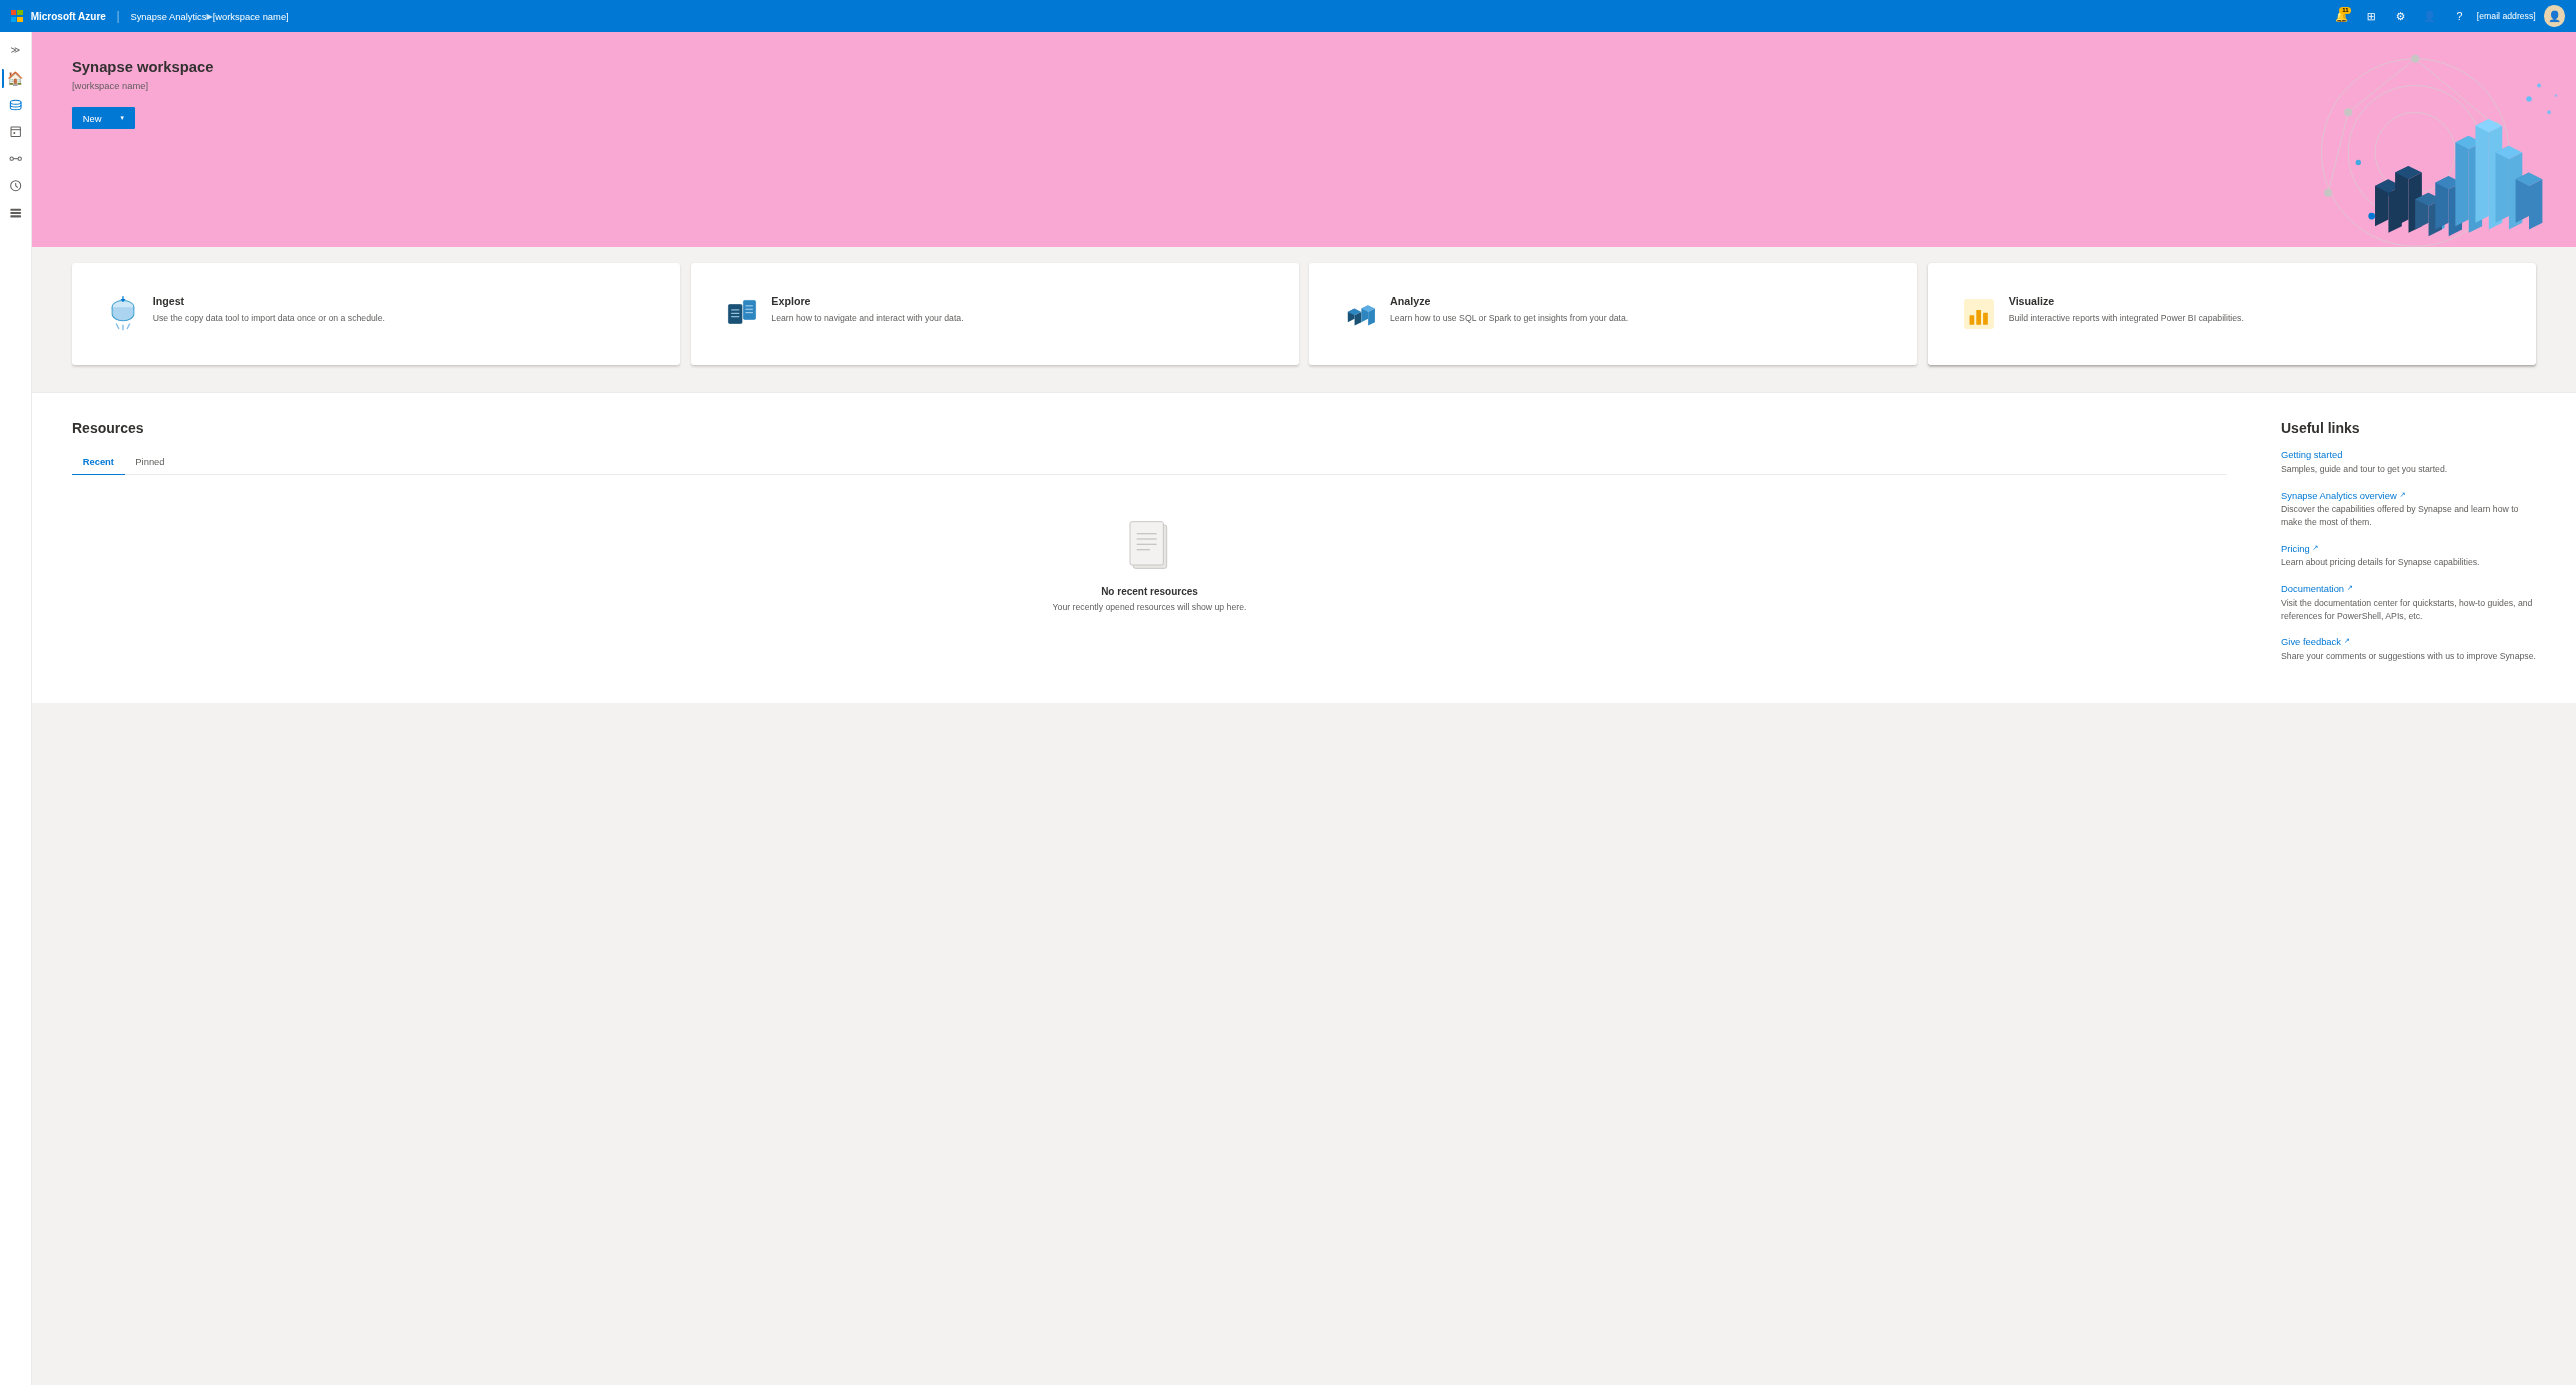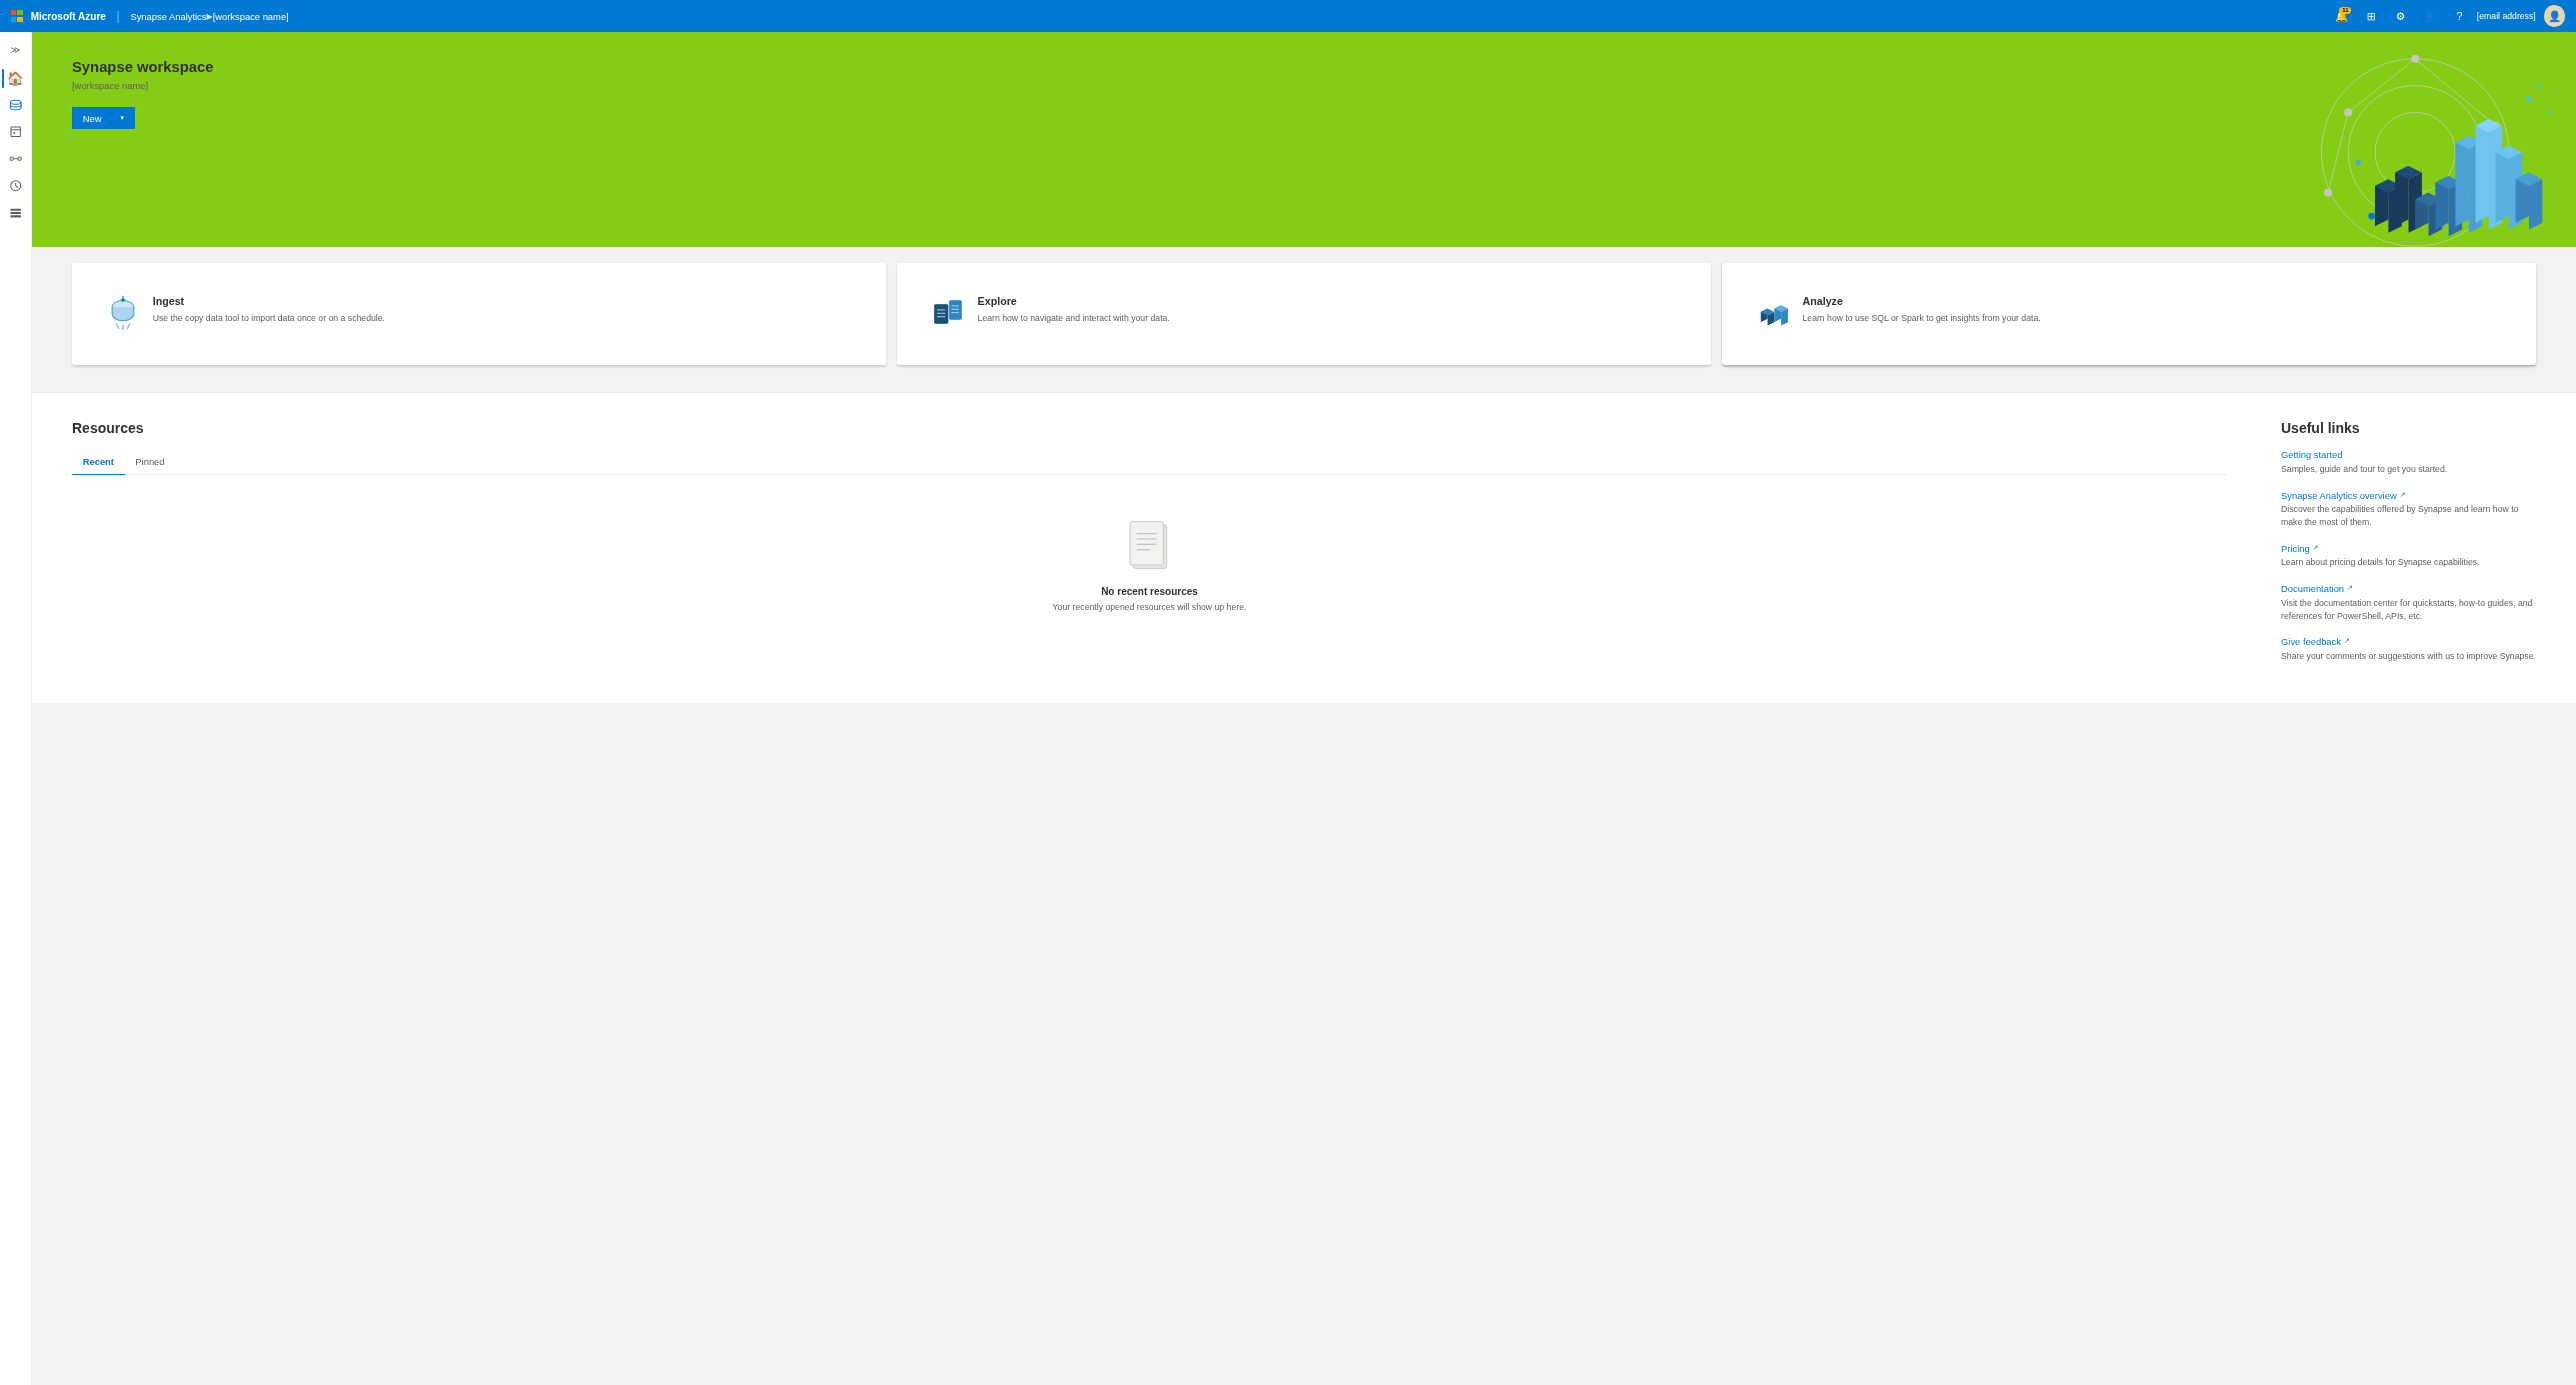--- a/index.html
+++ b/index.html
@@ -141,21 +141,21 @@
     
     .main-content {
       margin-left: 32px;
       flex: 1;
       display: flex;
       flex-direction: column;
     }
 
     
     .hero-section {
-      background: #84cc16;
+      background: #f9a8d4;
       padding: 27px 59px 40px 40px;
       position: relative;
       overflow: hidden;
       min-height: 255px;
     }
     .hero-text { position: relative; z-index: 2; }
     .workspace-title {
       font-size: 14.8px;
       font-weight: 600;
       color: #323130;
@@ -522,20 +522,35 @@
               <polygon points="30,20 40,15 50,20 40,25" fill="#5dade2"></polygon>
               <polygon points="40,25 50,20 50,40 40,45" fill="#2e86c1"></polygon>
             </svg>
           </div>
           <div class="card-body">
             <div class="card-title">Analyze</div>
             <div class="card-desc">Learn how to use SQL or Spark to get insights from your data.</div>
           </div>
         </div>
 
+        <div class="card">
+          <div class="card-icon">
+            <svg viewBox="0 0 56 56" width="38" height="38">
+              <rect x="6" y="6" width="44" height="44" rx="4" fill="#fff3cd"></rect>
+
+              <rect x="14" y="30" width="7" height="14" rx="1" fill="#f0a000"></rect>
+              <rect x="24" y="22" width="7" height="22" rx="1" fill="#f0a000"></rect>
+              <rect x="34" y="26" width="7" height="18" rx="1" fill="#f0a000"></rect>
+            </svg>
+          </div>
+          <div class="card-body">
+            <div class="card-title">Visualize</div>
+            <div class="card-desc">Build interactive reports with integrated Power BI capabilities.</div>
+          </div>
+        </div>
 
       </div>
     </section>
 
     <div class="bottom-section">
 
       <div class="resources-section">
         <h2 class="section-title">Resources</h2>
         <div class="tabs">
           <div class="tab active">Recent</div>

